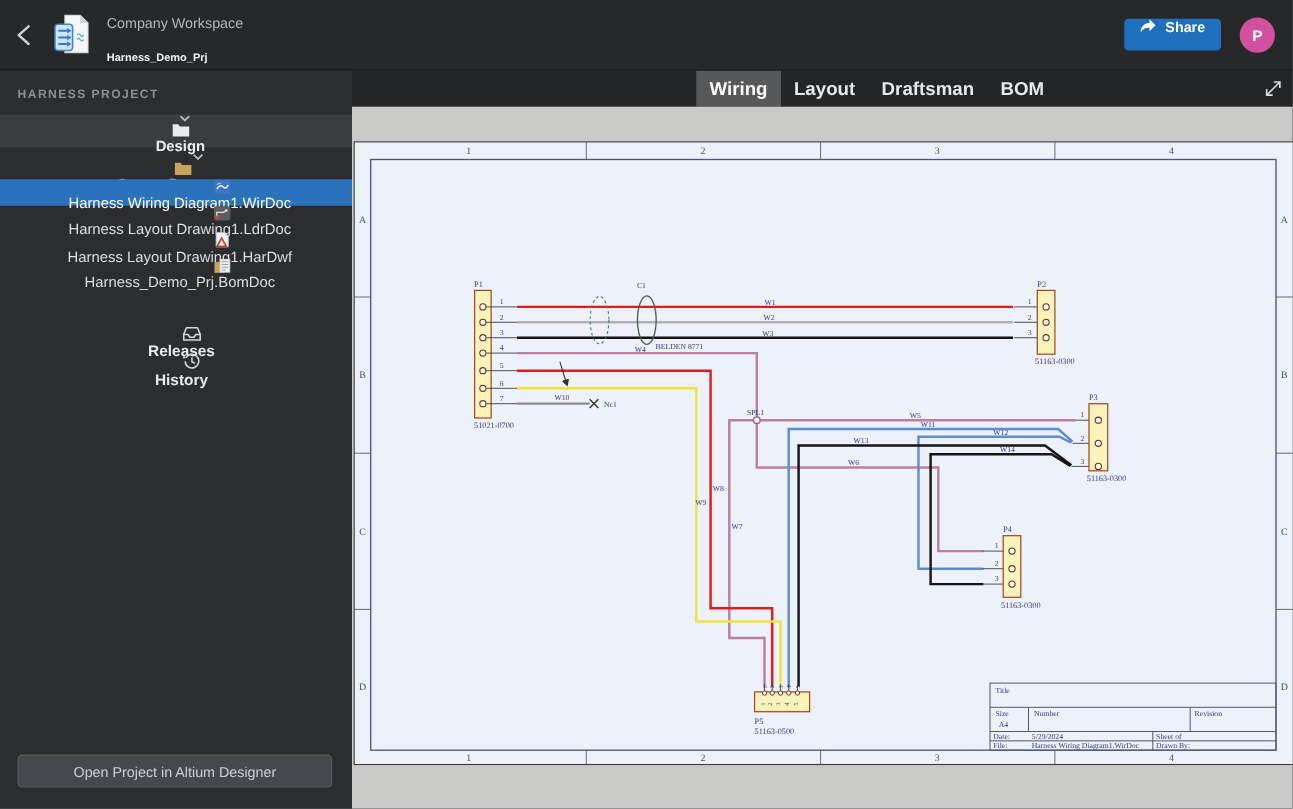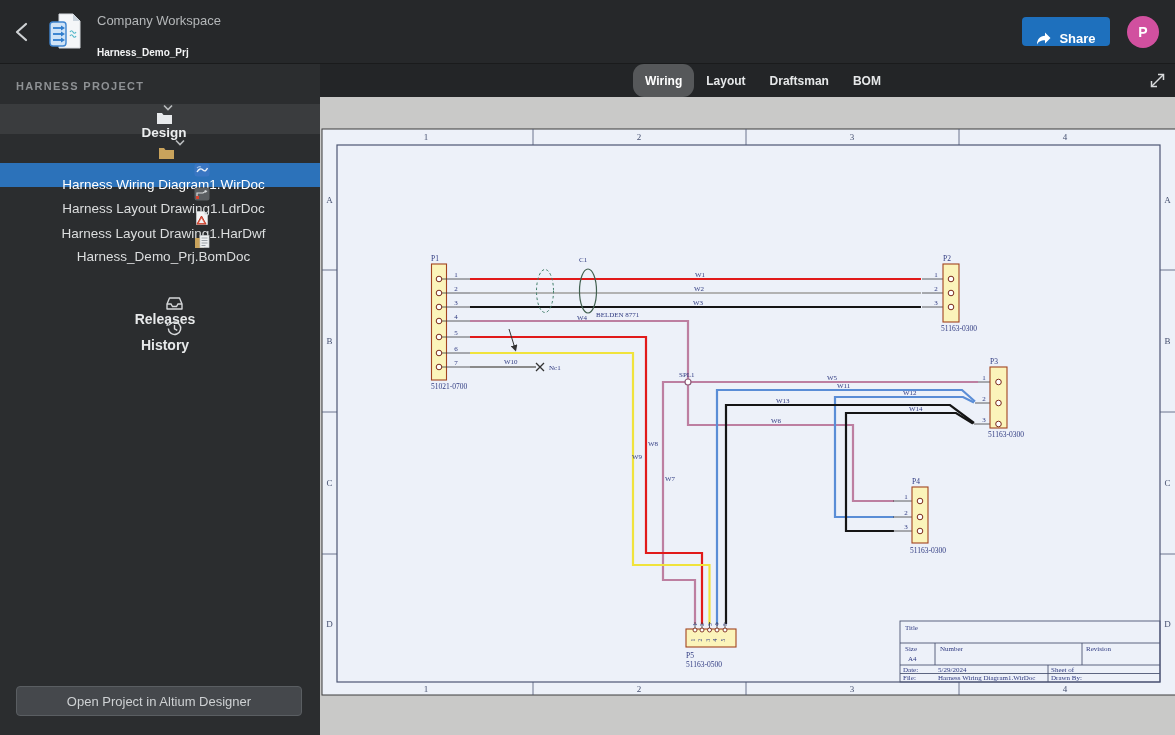--- a/index.html
+++ b/index.html
@@ -8,21 +8,21 @@
 
   
   #header { position:absolute; left:0; top:0; width:1175px; height:64px;
             background:#26282a; border-bottom:1px solid #1a1b1c; z-index:5; }
   #back-btn { position:absolute; left:12px; top:20px; width:22px; height:24px; cursor:pointer; }
   #proj-icon { position:absolute; left:48px; top:12px; width:36px; height:40px; }
   #hdr-titles { position:absolute; left:97px; top:13px; }
   #hdr-workspace { font-size:13px; color:#b4b7b9; }
   #hdr-project   { font-size:10px; font-weight:bold; color:#f3f4f5; margin-top:19px; }
   #share-btn { position:absolute; left:1022px; top:17px; width:88px; height:29px;
-               background:#1e70bd; border-radius:4px; display:flex; align-items:flex-end;
+               background:#1e70bd; border-radius:4px; display:flex; align-items:flex-start;
                justify-content:center; gap:8px; color:#fff; font-size:13px; font-weight:600;
                cursor:pointer; }
   #avatar { position:absolute; left:1127px; top:16px; width:32px; height:32px;
             border-radius:50%; background:#d1509f; color:#fff; font-size:14px; font-weight:bold;
             display:flex; align-items:center; justify-content:center; cursor:pointer; }
 
   
   #sidebar { position:absolute; left:0; top:64px; width:320px; height:671px; background:#2b2d2f; }
   #sidebar-title { position:absolute; left:16px; top:16px; font-size:11px; font-weight:bold;
                    letter-spacing:1.3px; color:#8e9194; }
@@ -47,22 +47,22 @@
   .nav-row span.lbl { margin-left:10px; }
   #open-btn { position:absolute; left:16px; top:622px; width:286px; height:30px;
               background:#45484c; border:1px solid #5a5e62; border-radius:4px;
               color:#ced1d3; font-size:13px; display:flex; align-items:center;
               justify-content:center; cursor:pointer; }
 
   
   #tabbar { position:absolute; left:320px; top:64px; width:855px; height:33px;
             background:#232527; display:flex; align-items:stretch; }
   #tabbar .spacer { width:313px; }
-  .tab { display:flex; align-items:center; padding:0 12px; font-size:12px; font-weight:600;
-         color:#e6e8e9; cursor:pointer;border-radius:11px; }
+  .tab { display:flex; align-items:center; padding:0 12px; font-size:17px; font-weight:600;
+         color:#e6e8e9; cursor:pointer; }
   .tab.active { background:#56585a; color:#ffffff; }
   #expand-btn { position:absolute; right:7px; top:6px; width:21px; height:21px; cursor:pointer; }
 
   
   #canvas { position:absolute; left:320px; top:97px; width:855px; height:638px;
             background:#c9c9c8; }
   #canvas svg { position:absolute; left:0; top:0; }
 
   text { user-select:none; }
   .dtx { font-family:"Liberation Serif", serif; fill:#2f3a80; }

